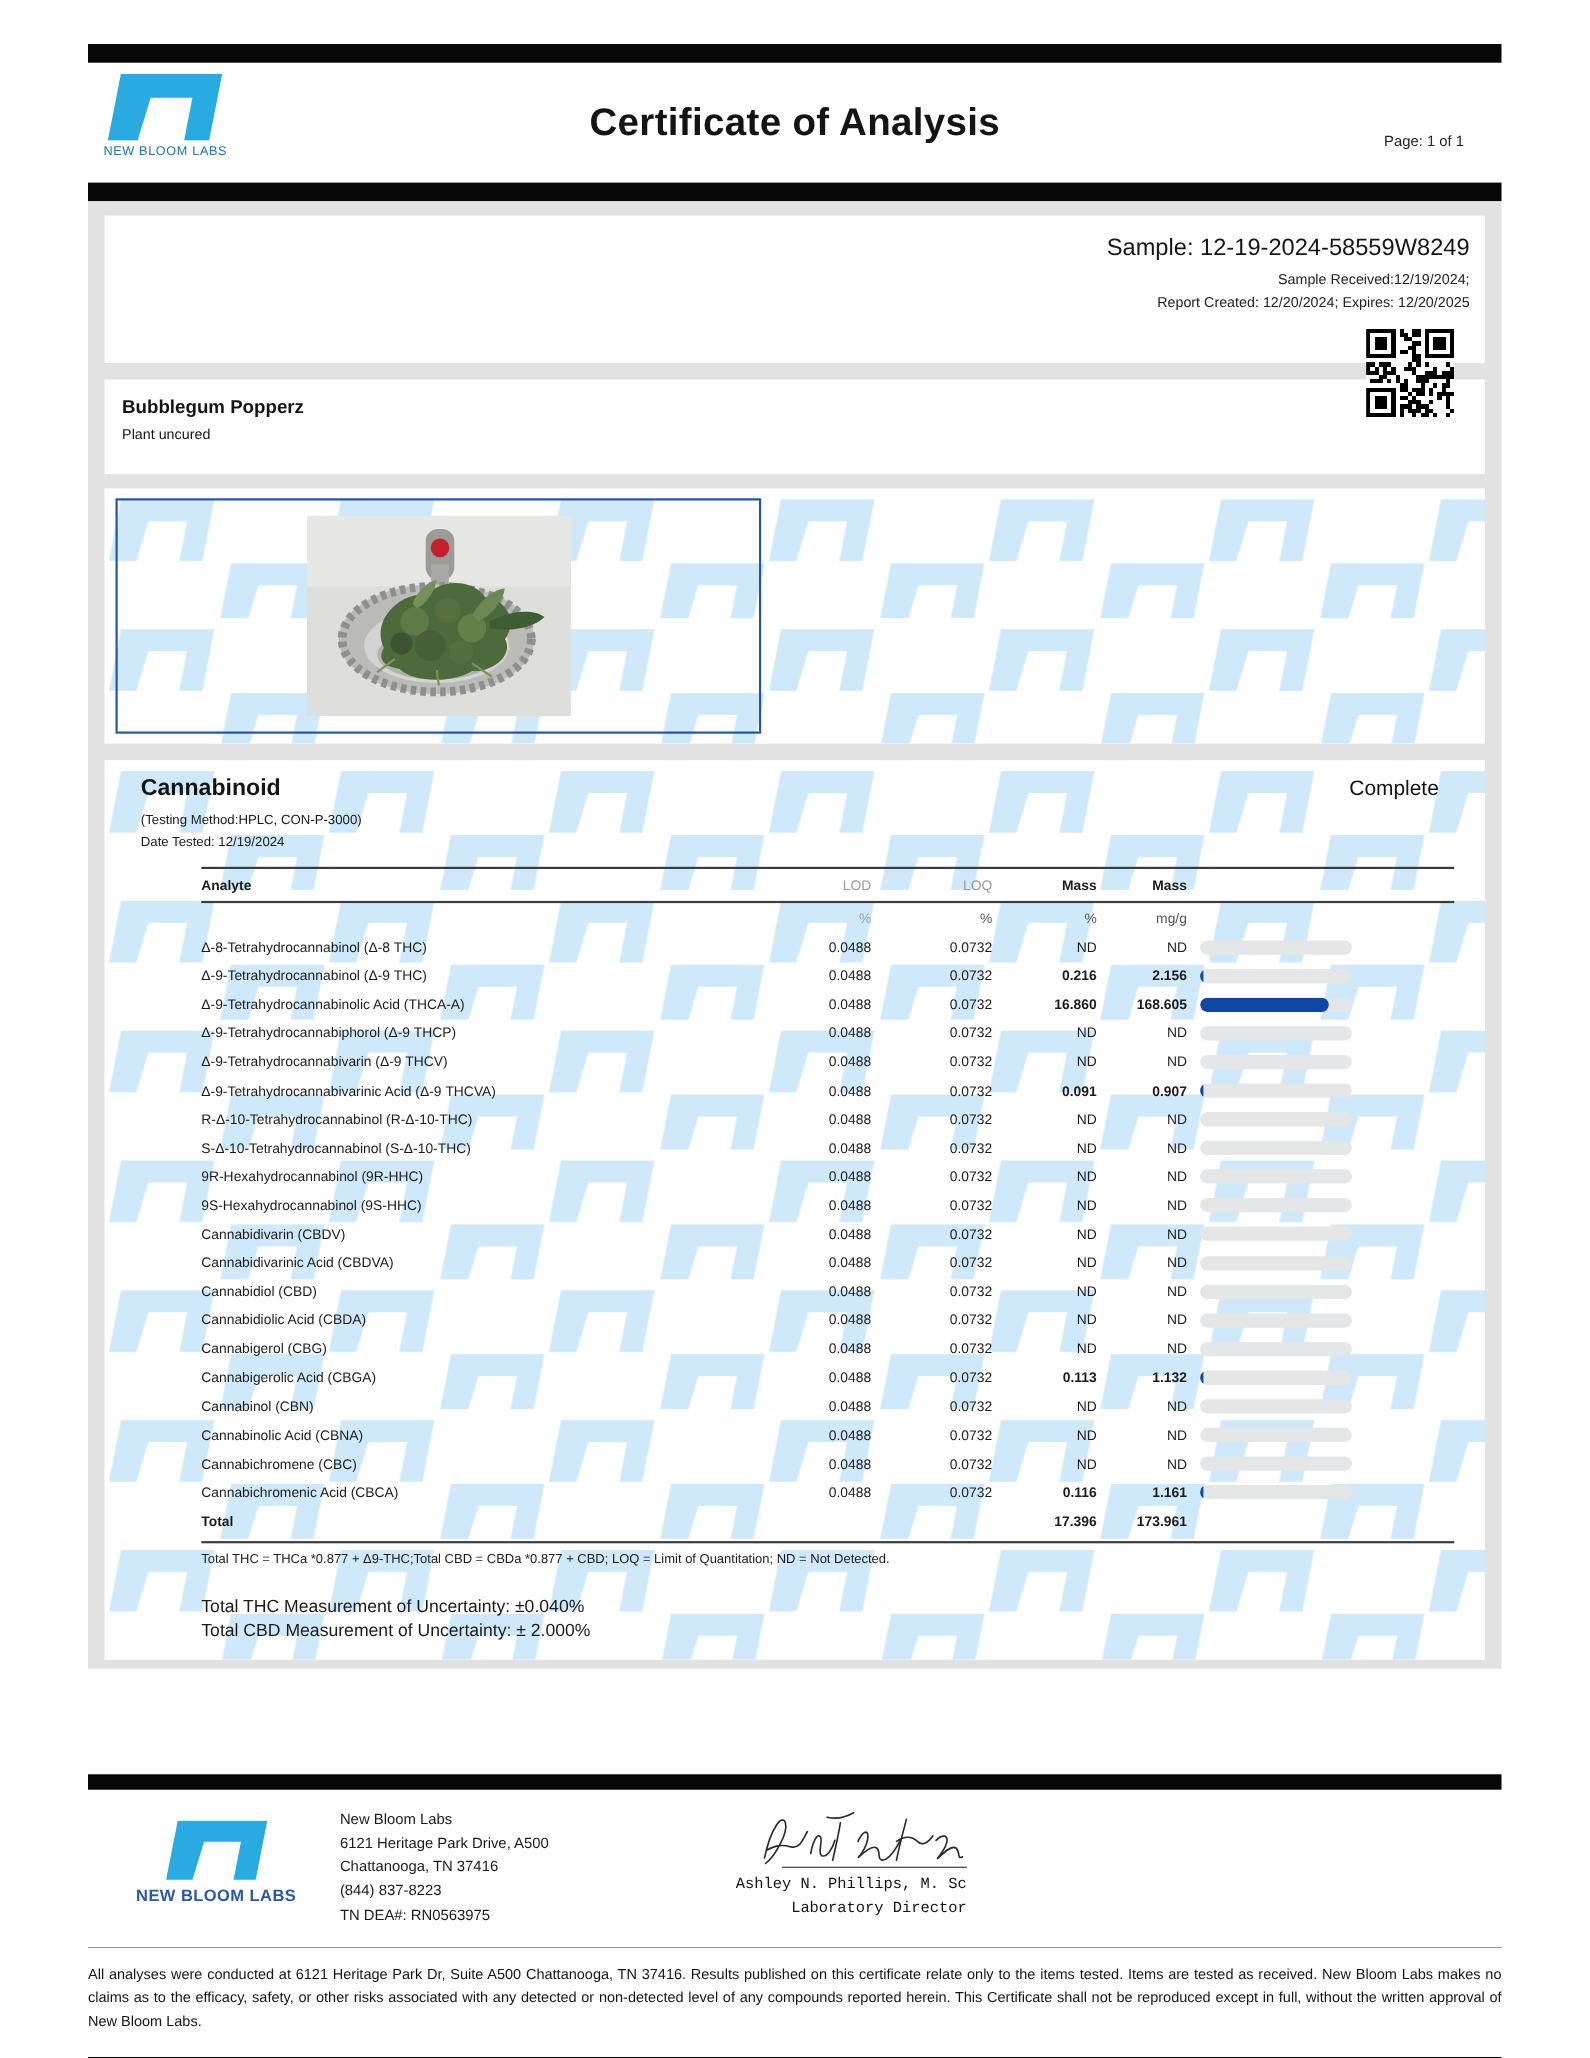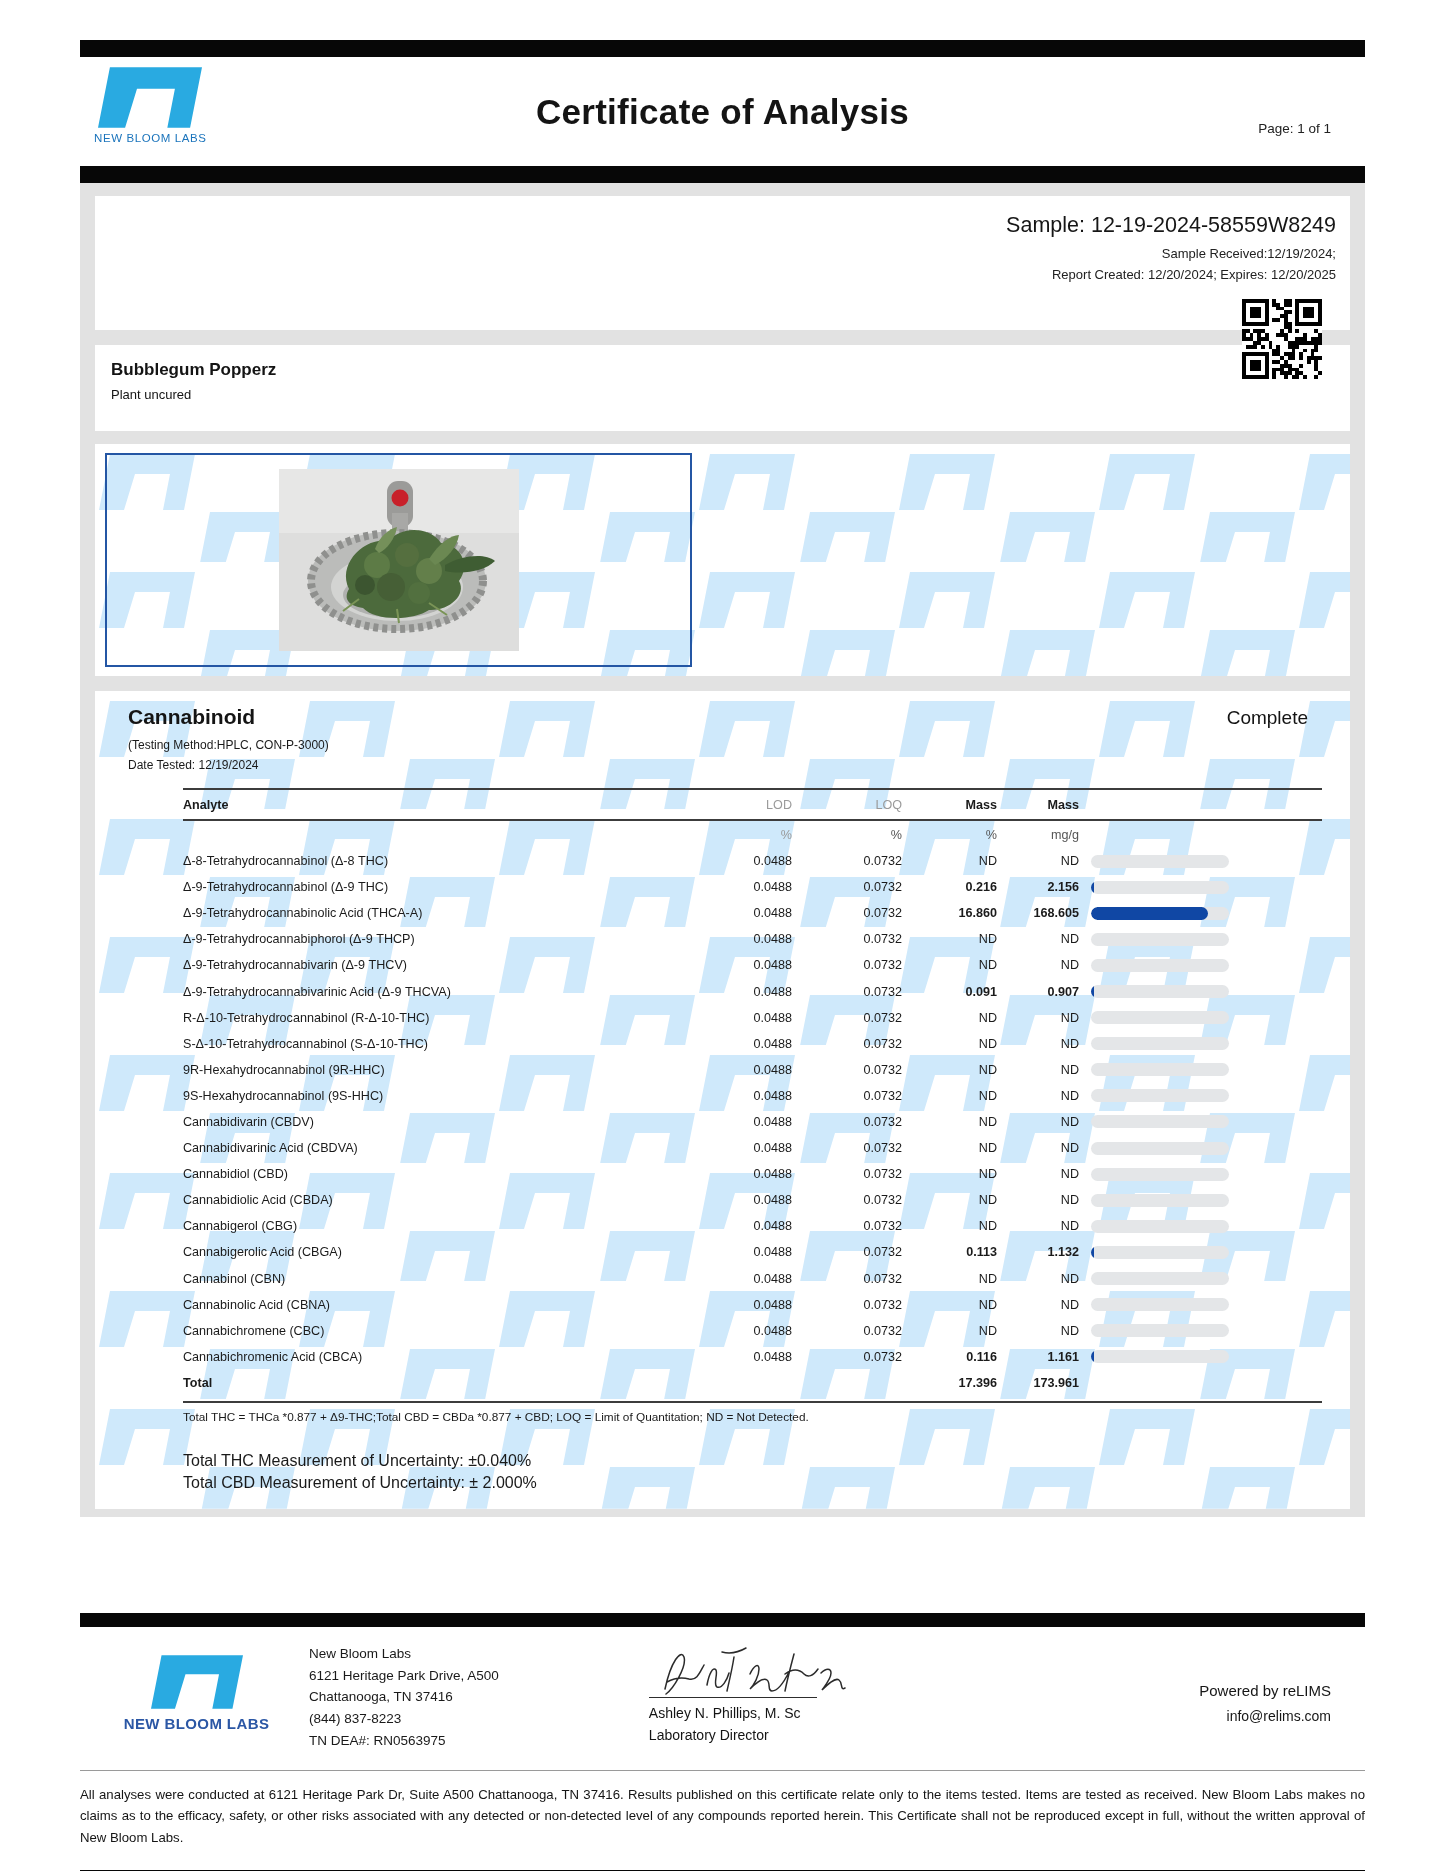--- a/index.html
+++ b/index.html
@@ -64,21 +64,21 @@
   .botline{border-top:2px solid #3c3c3c;margin-top:5px;}
   .footnote{font-size:11.8px;padding-top:7px;color:#1a1a1a;}
   .uncert{margin-top:26px;font-size:16px;line-height:1.4;color:#1a1a1a;}
 
   
   .footer-bar{height:14px;background:#070707;margin-top:96px;}
   .footer-card{display:flex;padding:16px 34px 10px 14px;}
   .brandcol{width:205px;display:flex;flex-direction:column;align-items:center;padding-top:12px;}
   .brand-text2{color:#2b57a5;font-size:15px;font-weight:600;letter-spacing:.4px;margin-top:6px;white-space:nowrap;}
   .labinfo{font-size:13.5px;line-height:1.62;margin-left:10px;color:#1a1a1a;}
-  .sigcol{margin-left:150px;display:flex;flex-direction:column;align-items:flex-start;width:230px;}
+  .sigcol{margin-left:150px;display:flex;flex-direction:column;align-items:flex-end;width:230px;font-family:Liberation Mono, monospace;}
   .sigline{border-top:1.6px solid #2d2d2d;width:168px;margin-top:-8px;}
   .signame{font-size:14px;margin-top:7px;}
   .sigtitle{font-size:14px;margin-top:6px;}
   .powered{margin-left:auto;text-align:right;font-size:15px;line-height:1.8;padding-top:34px;color:#161616;}
   .powered .mail{font-size:14px;}
   .divider{border-top:1.2px solid #9a9a9a;margin-top:8px;}
   .disclaimer{font-size:13.2px;line-height:1.62;text-align:justify;padding-top:13px;color:#151515;}
   .bar-bottom{margin-top:22px;}
 </style>
 </head>
@@ -640,24 +640,20 @@
         <div>TN DEA#: RN0563975</div>
       </div>
       <div class="sigcol">
         <svg width="200" height="62" viewBox="0 0 200 62">
           <path fill="none" stroke="#2b2b2b" stroke-width="1.5" stroke-linecap="round" d="M16,46 C22,18 32,6 35,14 C38,24 24,46 17,51 M18,39 C27,34 33,34 40,36 C48,38 51,29 55,22 M58,42 C60,31 64,23 67,27 C69,31 64,42 68,44 C73,46 78,37 80,30 M85,14 C83,27 80,39 78,48 M73,9 C81,11 90,9 97,5 M101,31 C105,22 110,20 110,26 C110,33 105,42 101,46 C106,41 114,34 118,37 C122,40 118,48 123,48 C129,48 136,37 140,29 M145,11 C141,26 138,38 136,48 M136,31 C143,26 150,26 155,31 C159,35 164,33 169,26 M172,30 C177,25 182,25 182,30 C182,36 175,44 173,47 C178,42 186,34 190,37 C194,40 191,48 196,45"></path>
         </svg>
         <div class="sigline"></div>
         <div class="signame">Ashley N. Phillips, M. Sc</div>
         <div class="sigtitle">Laboratory Director</div>
       </div>
-      <div class="powered">
-        <div>Powered by reLIMS</div>
-        <div class="mail">info@relims.com</div>
-      </div>
     </div>
 
     <div class="divider"></div>
     <div class="disclaimer">All analyses were conducted at 6121 Heritage Park Dr, Suite A500 Chattanooga, TN 37416. Results published on this certificate relate only to the items tested. Items are tested as received. New Bloom Labs makes no claims as to the efficacy, safety, or other risks associated with any detected or non-detected level of any compounds reported herein. This Certificate shall not be reproduced except in full, without the written approval of New Bloom Labs.</div>
 
     <div class="blackbar bar-bottom"></div>
 
   </div>
 </div>
 

